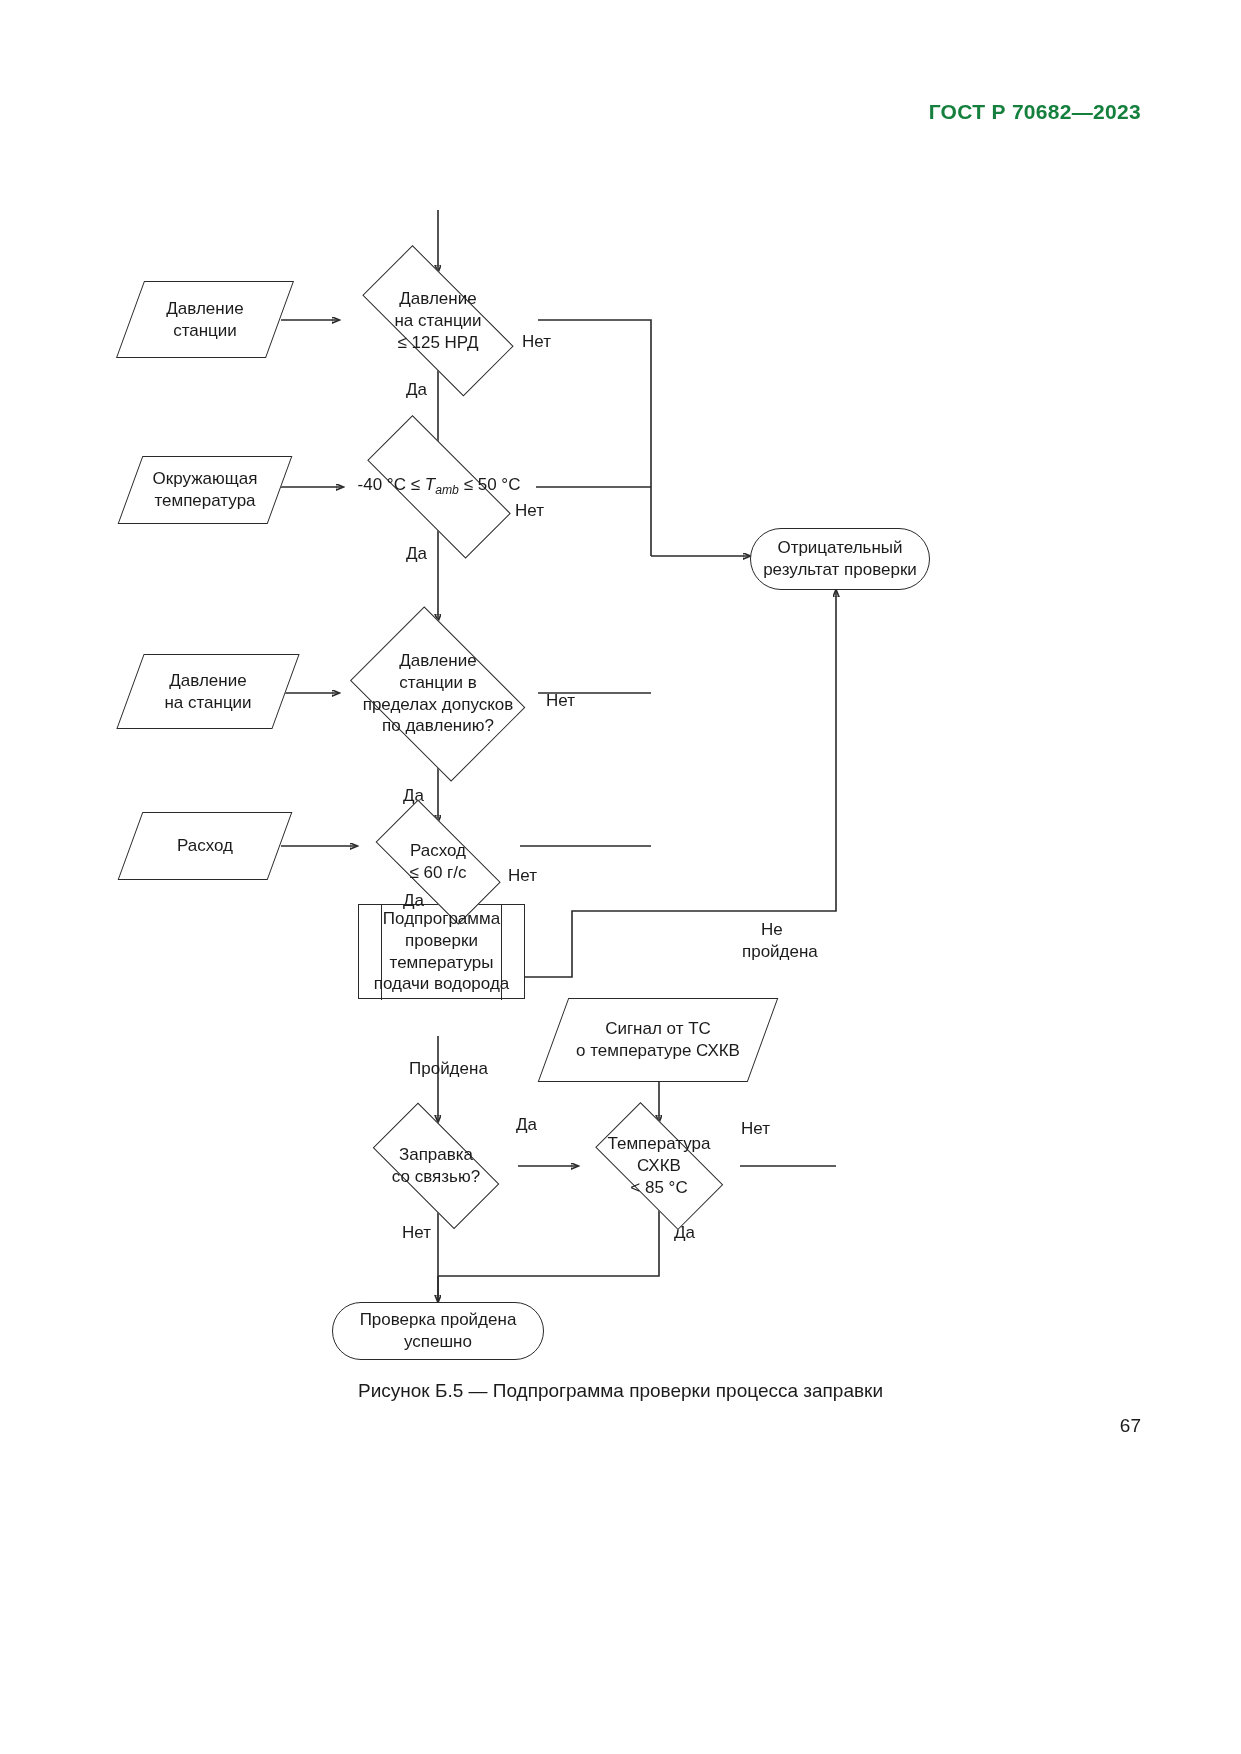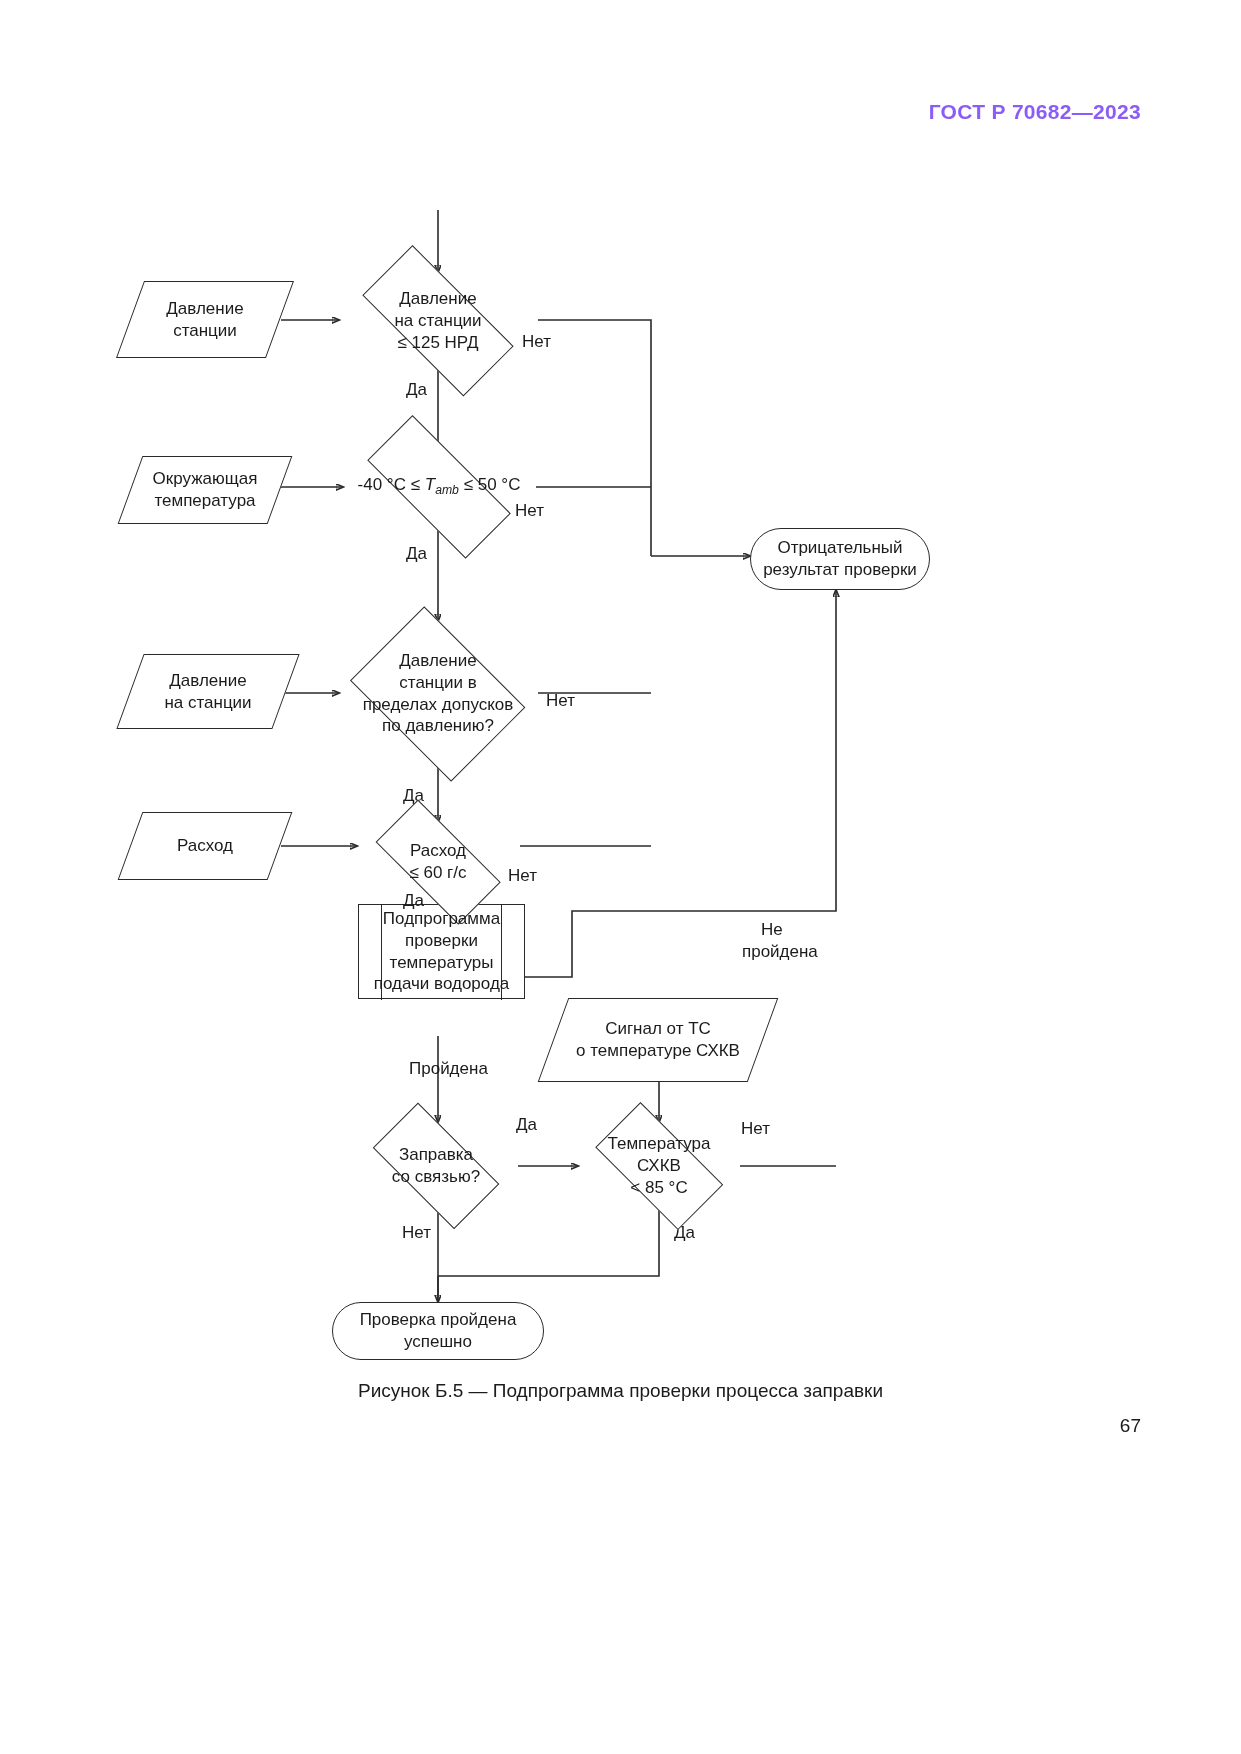--- a/index.html
+++ b/index.html
@@ -6,21 +6,21 @@
   body{
     width:1241px;height:1754px;position:relative;
     font-family:"Liberation Sans",sans-serif;color:#1b1b1b;
     -webkit-font-smoothing:antialiased;
   }
   .page{position:absolute;inset:0;}
 
   
   .doc-header{
     position:absolute;right:100px;top:100px;
-    font-size:21px;font-weight:bold;letter-spacing:.3px;color:#8b5cf6;
+    font-size:21px;font-weight:bold;letter-spacing:.3px;color:#15803d;
   }
   .figure-caption{
     position:absolute;left:0;right:0;top:1380px;text-align:center;
     font-size:19px;color:#1b1b1b;
   }
   .page-number{
     position:absolute;right:100px;top:1415px;
     font-size:19px;color:#1b1b1b;
   }
 

